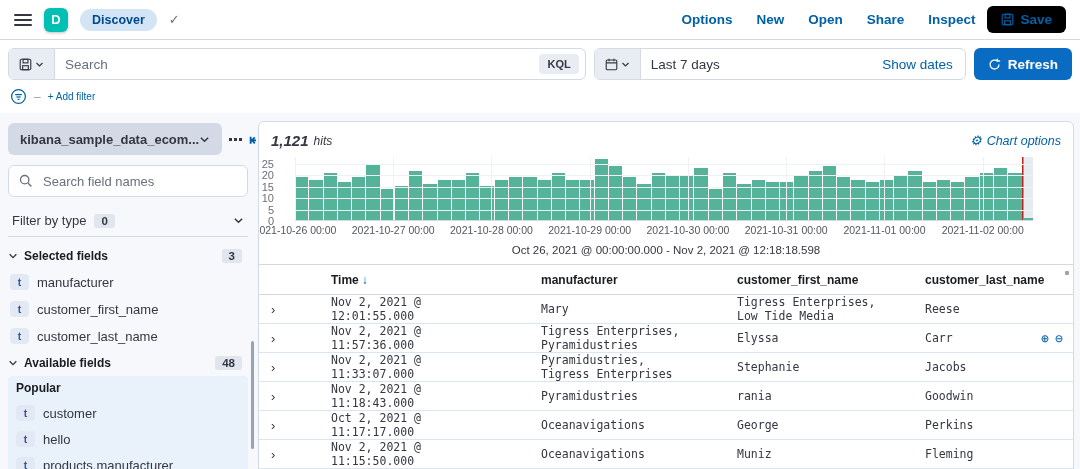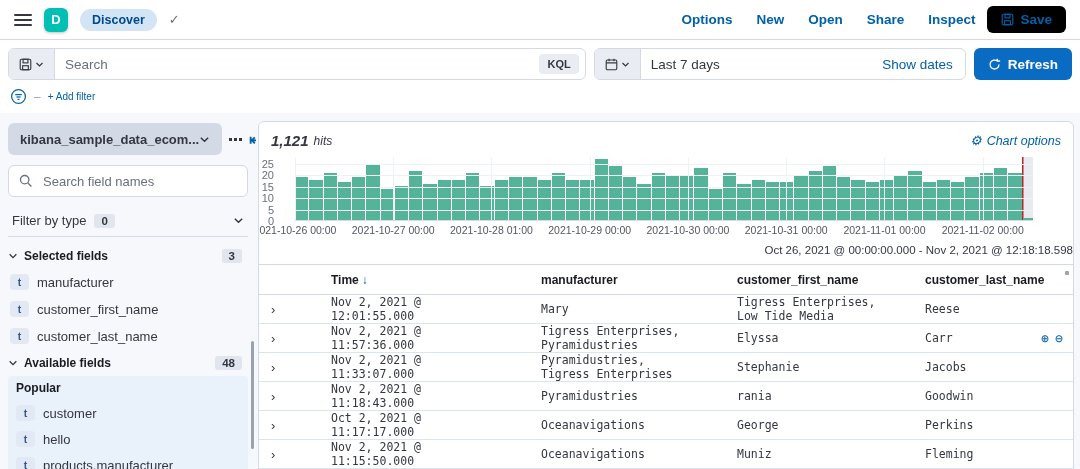--- a/index.html
+++ b/index.html
@@ -101,21 +101,21 @@
   .gridv { position:absolute; top:0; bottom:0; width:1px; background:#eef1f6; }
   .bars { position:absolute; left:0; right:1.5%; bottom:0; top:0;
     display:flex; align-items:flex-end; gap:1px; }
   .bar { flex:1; background:#54b399; }
   .redline { position:absolute; top:0; bottom:0; width:2px; background:#bd271e; left:98.5%; }
   .future { position:absolute; top:0; bottom:0; right:0; width:1.3%; background:rgba(211,218,230,.55); }
   .future i { position:absolute; bottom:0; left:0; right:0; height:2px; background:#54b399; display:block; }
   .xaxis { position:relative; height:16px; margin-top:3px; }
   .xaxis span { position:absolute; transform:translateX(-50%); font-size:10.5px;
     color:#53575f; white-space:nowrap; }
-  .subtitle { text-align:right; font-size:11.5px; color:#343741; padding:4px 0 8px; }
+  .subtitle { text-align:center; font-size:11.5px; color:#343741; padding:4px 0 8px; }
 
   .dtable { border-top:1px solid #d3dae6; position:relative; }
   .thead, .trow { display:grid; grid-template-columns:26px 172px 1fr 150px 140px;
     align-items:center; padding:0 8px;gap:38px; }
   .thead { height:30px; border-bottom:1px solid #d3dae6; font-size:12px; font-weight:700; color:#1a1c21; }
   .sort-arrow { color:#0061a6; font-weight:400; margin-left:3px; }
   .trow { height:29px; border-bottom:1px solid #dbe5f1; position:relative;
     font-family:"DejaVu Sans Mono", monospace; font-size:11.5px; color:#343741; }
   .expand { color:#343741; font-size:13px; cursor:pointer; padding-left:4px;
     font-family:"Liberation Sans",sans-serif; }
@@ -374,21 +374,21 @@
             <div class="gridv" style="left: 26.6241%;"></div>
             <div class="gridv" style="left: 39.9361%;"></div>
             <div class="gridv" style="left: 53.2481%;"></div>
             <div class="gridv" style="left: 66.5602%;"></div>
             <div class="gridv" style="left: 79.8722%;"></div>
             <div class="gridv" style="left: 93.1842%;"></div>
           </div>
         <div class="xaxis" id="xaxis">
             <span style="left: 0%;">2021-10-26 00:00</span>
             <span style="left: 13.312%;">2021-10-27 00:00</span>
-            <span style="left: 26.6241%;">2021-10-28 01:00</span>
+            <span style="left: 26.6241%;">2021-10-28 00:00</span>
             <span style="left: 39.9361%;">2021-10-29 00:00</span>
             <span style="left: 53.2481%;">2021-10-30 00:00</span>
             <span style="left: 66.5602%;">2021-10-31 00:00</span>
             <span style="left: 79.8722%;">2021-11-01 00:00</span>
             <span style="left: 93.1842%;">2021-11-02 00:00</span>
           </div>
       </div>
     </div>
     <div class="subtitle">Oct 26, 2021 @ 00:00:00.000 - Nov 2, 2021 @ 12:18:18.598</div>
 

